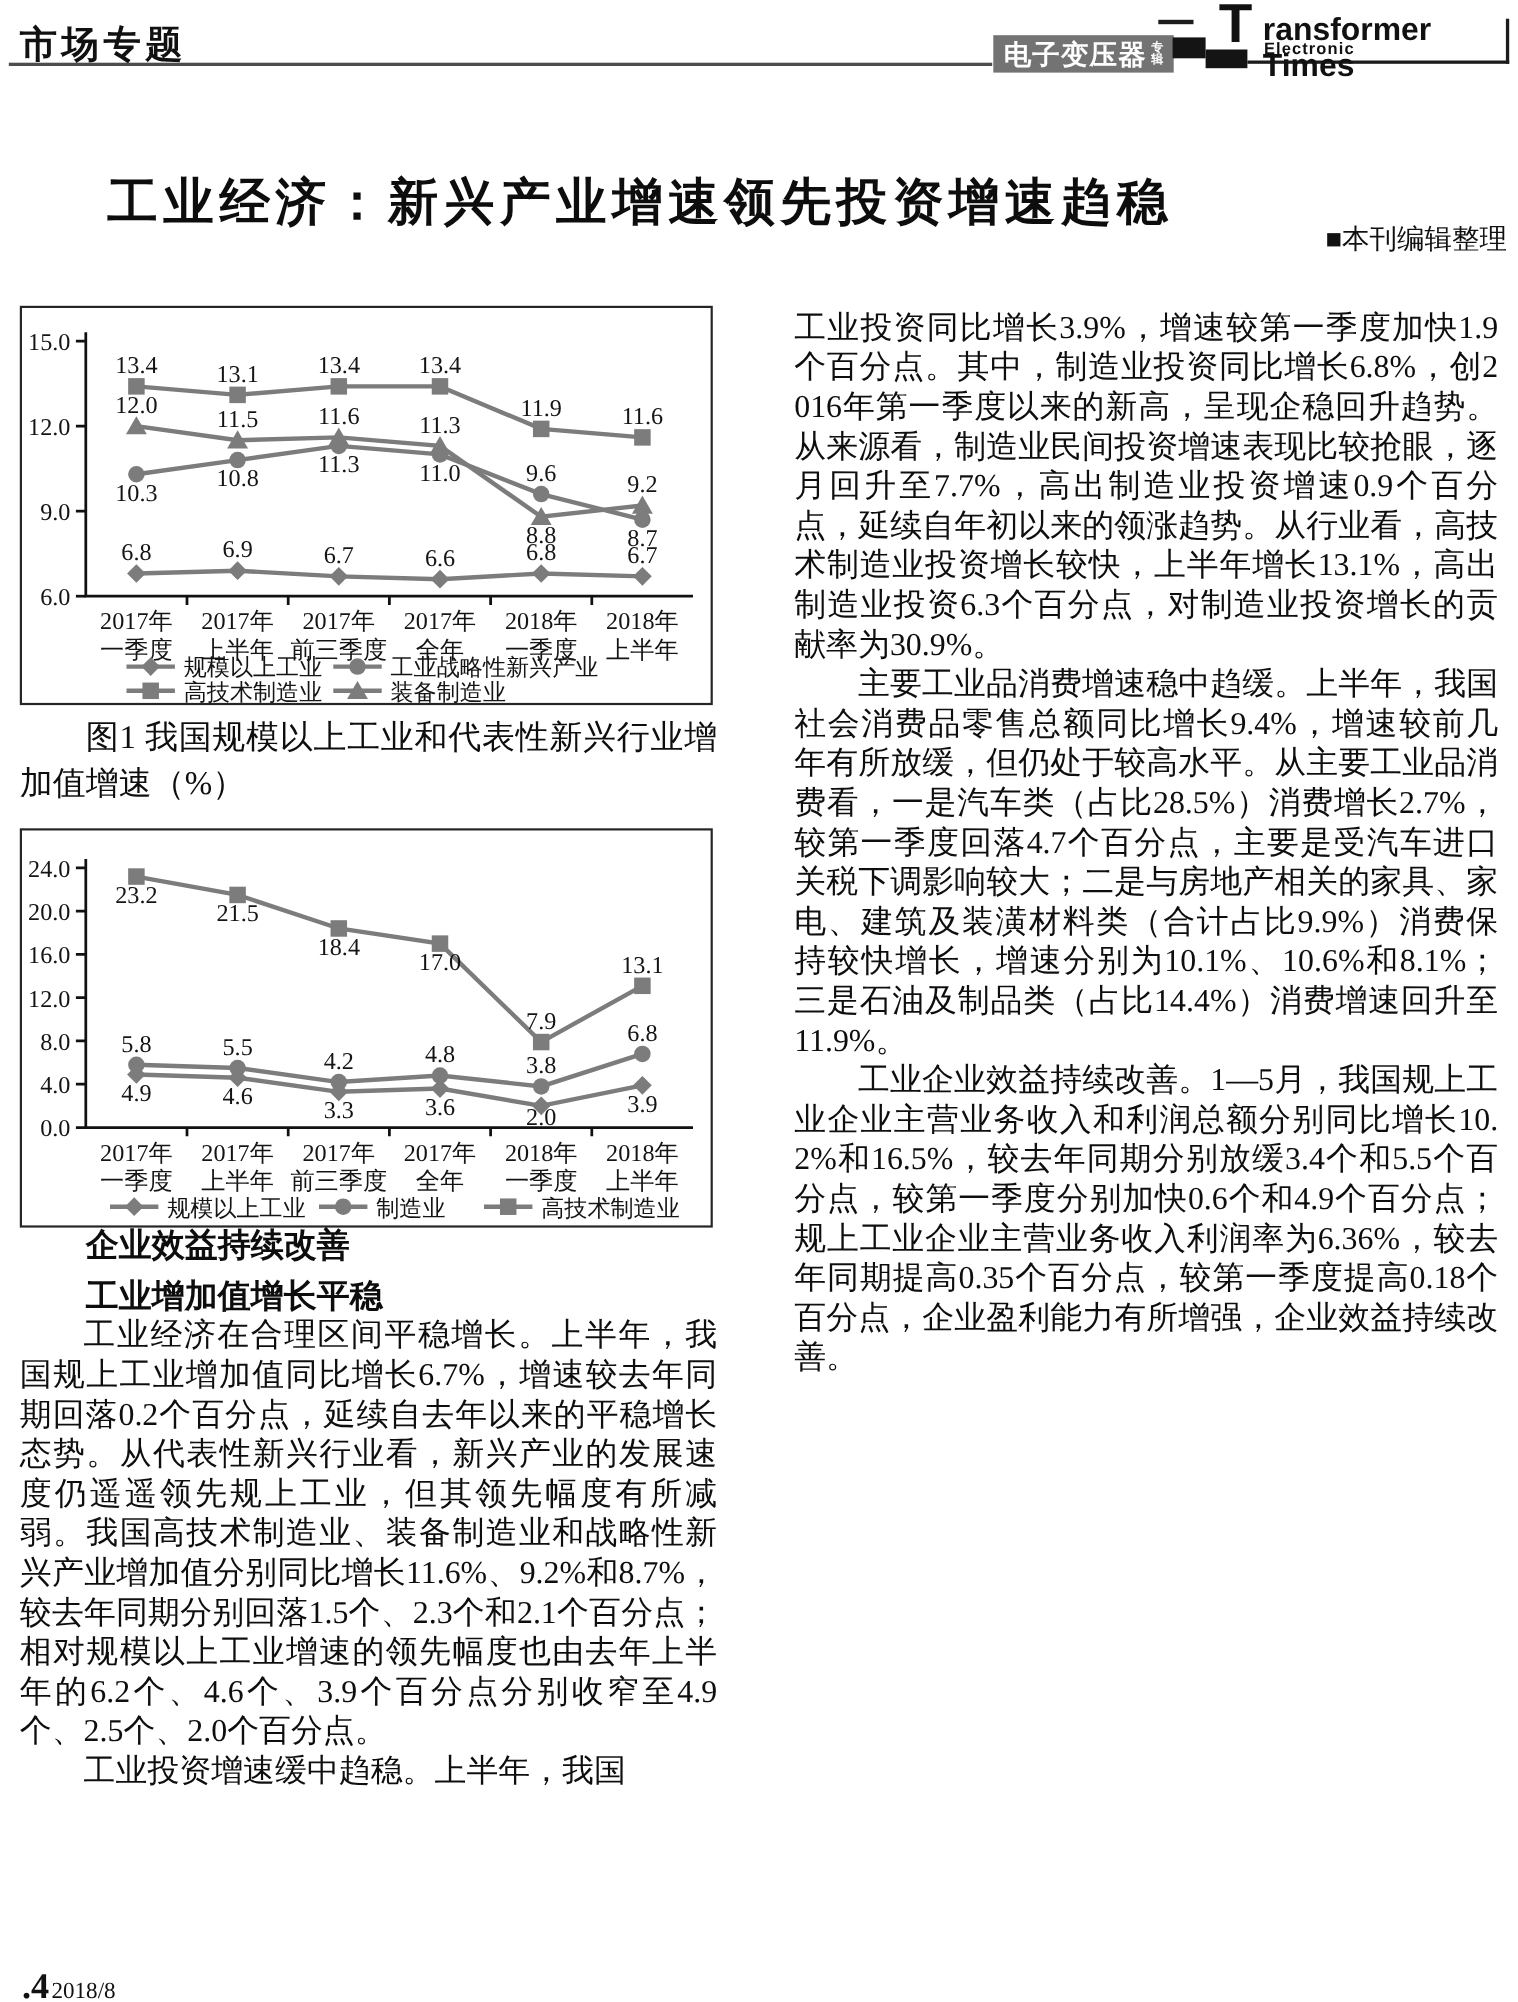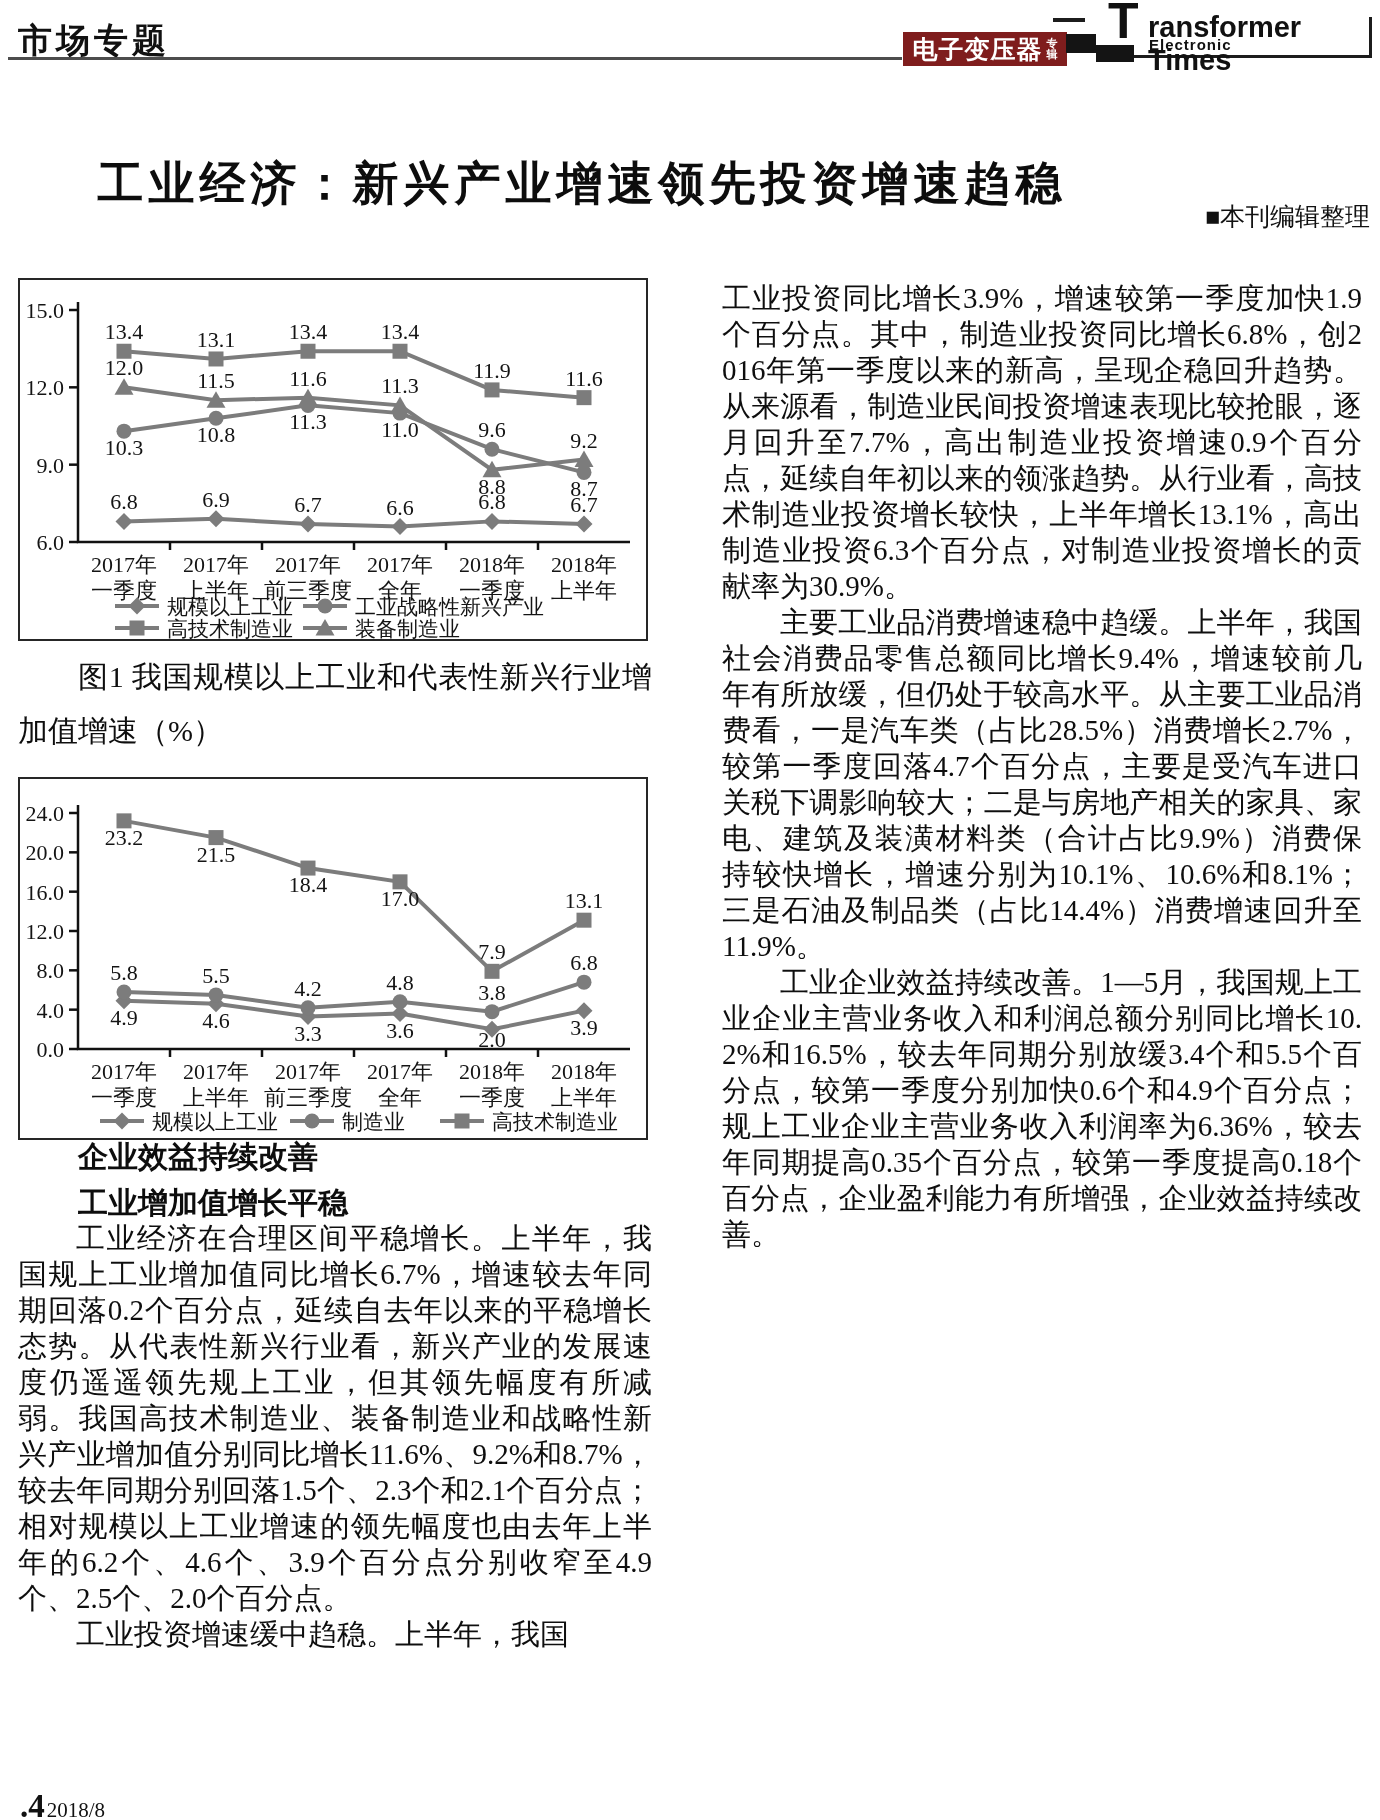--- a/index.html
+++ b/index.html
@@ -3,21 +3,21 @@
 <meta charset="utf-8">
 <style>
   html,body{margin:0;padding:0;background:#ddd;}
   .page{position:relative;width:1380px;height:1820px;margin:0 auto;background:#fff;
         color:#151515;font-family:"Liberation Serif","DejaVu Serif",serif;overflow:hidden;}
 
   
   .section-label{position:absolute;left:18px;top:18px;font-family:"Liberation Sans","DejaVu Sans",sans-serif;
                  font-weight:bold;font-size:34px;letter-spacing:4px;color:#111;}
   .hr-left{position:absolute;left:8px;top:57px;width:894px;height:3px;background:#4d4d4d;}
-  .logo-box{position:absolute;left:903px;top:32px;width:164px;height:34px;background:#7f1d1d;
+  .logo-box{position:absolute;left:903px;top:32px;width:164px;height:34px;background:#737373;
             display:flex;align-items:center;justify-content:center;gap:4px;}
   .logo-main{color:#fff;font-family:"Liberation Sans","DejaVu Sans",sans-serif;font-weight:bold;
              font-size:25px;letter-spacing:1px;}
   .logo-sub{display:flex;flex-direction:column;color:#fff;font-family:"Liberation Sans","DejaVu Sans",sans-serif;
             font-size:11px;line-height:11px;font-weight:bold;}
   .step1{position:absolute;left:1066px;top:34px;width:30px;height:19px;background:#141414;}
   .step2{position:absolute;left:1096px;top:45px;width:38px;height:17px;background:#141414;}
   .hr-right{position:absolute;left:1134px;top:55px;width:238px;height:3px;background:#1c1c1c;}
   .mast-vert{position:absolute;left:1369px;top:17px;width:3px;height:41px;background:#1c1c1c;}
   .mast-dash-left{position:absolute;left:1053px;top:18px;width:32px;height:4px;background:#1c1c1c;}
@@ -32,21 +32,21 @@
               font-size:46px;font-weight:bold;letter-spacing:5px;color:#0d0d0d;}
   .byline{position:absolute;right:10px;top:200px;font-size:25px;color:#111;}
 
   
   .col-left{position:absolute;left:18px;top:278px;width:634px;}
   .col-right{position:absolute;left:722px;top:280px;width:640px;}
 
   .figure{width:630px;height:363px;border:2px solid #262626;box-sizing:border-box;background:#fff;}
   .figure svg{width:100%;height:100%;display:block;}
   .fig2{margin-top:19px;}
-  .caption{font-size:30px;line-height:54px;margin:9px 0 0 0;text-indent:2em;
+  .caption{font-size:30px;line-height:42px;margin:9px 0 0 0;text-indent:2em;
            text-align:justify;word-break:break-all;color:#0e0e0e;}
   h2.subhead{margin:0;font-size:30px;line-height:34px;font-weight:bold;text-indent:2em;
              font-family:"Liberation Sans","DejaVu Sans",sans-serif;color:#0d0d0d;}
   h2.first{margin-top:12px;}
   .body{font-size:29px;line-height:36px;margin:0;text-align:justify;text-justify:inter-character;
         word-break:break-all;color:#0e0e0e;}
   .indent{text-indent:2em;}
 
   
   .footer{position:absolute;left:20px;top:1788px;display:flex;align-items:baseline;gap:2px;}

